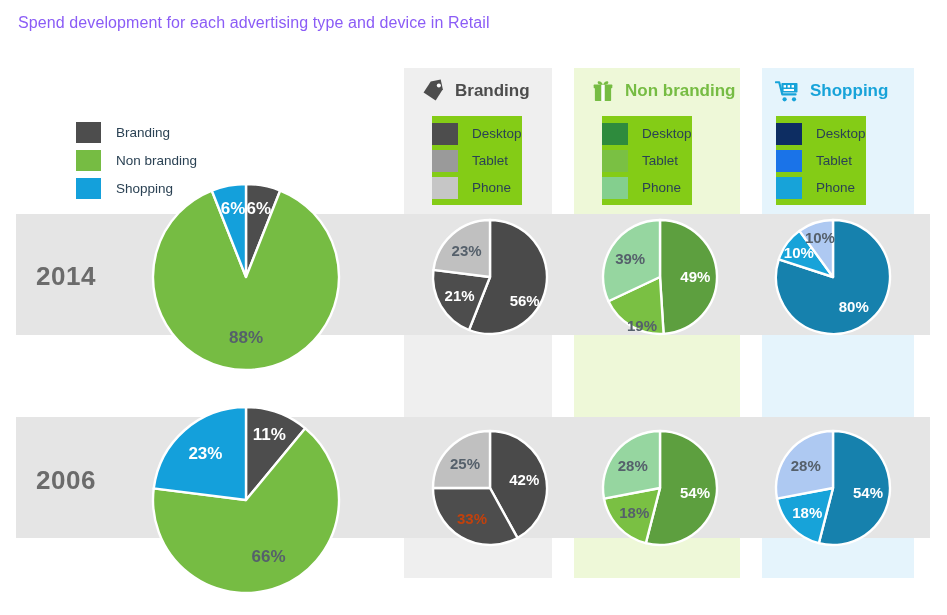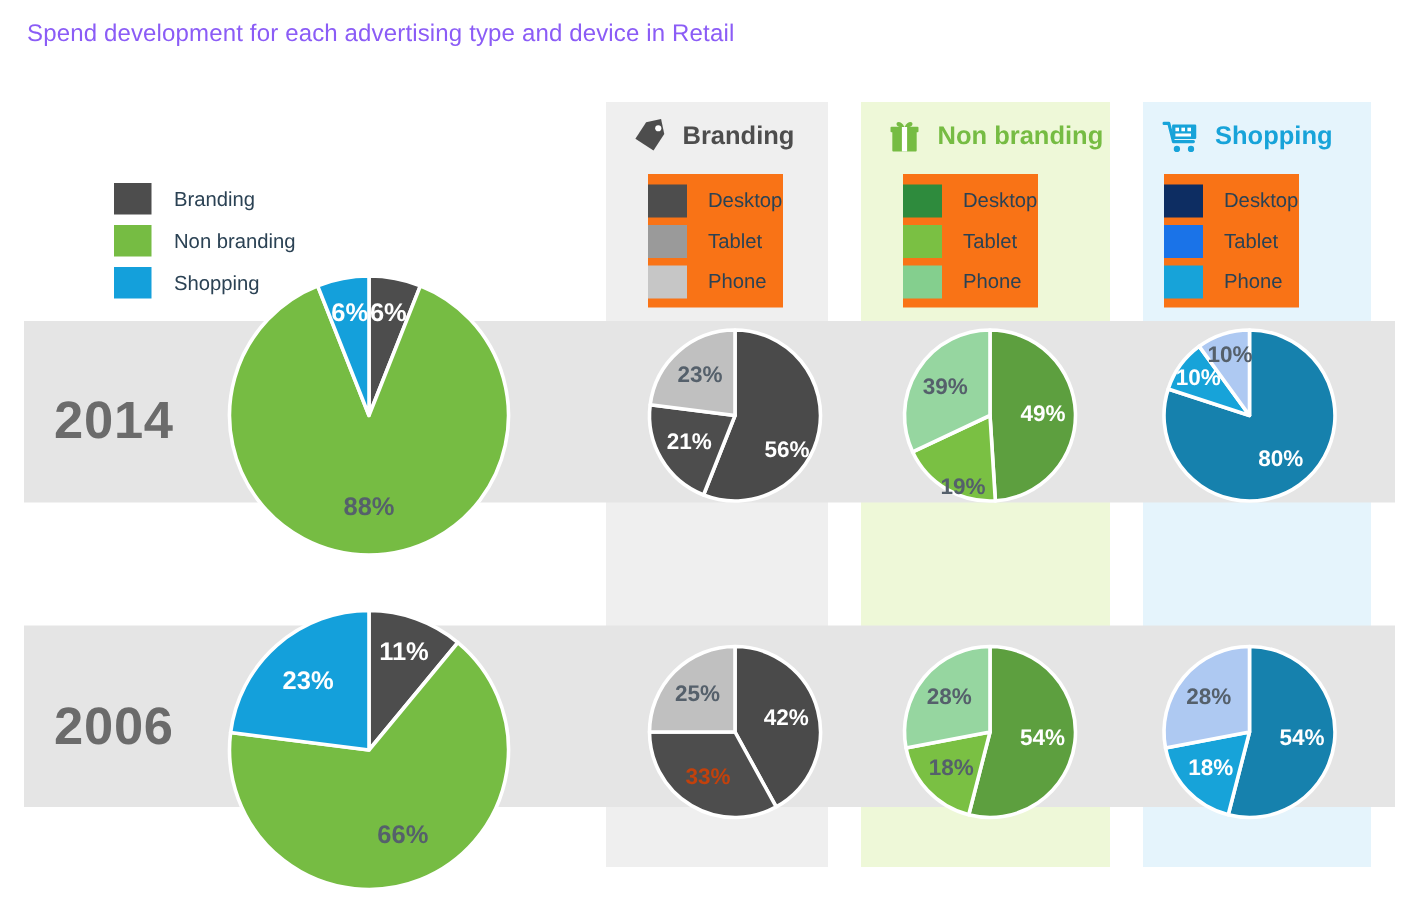--- a/index.html
+++ b/index.html
@@ -28,37 +28,37 @@
   .ml-row{display:flex;align-items:center;height:28px;}
   .ml-sw{width:25px;height:21px;margin-right:15px;flex:none;}
   .ml-tx{font-size:13.5px;color:#2b4254;white-space:nowrap;}
 
   
   .colhead{position:absolute;top:76px;display:flex;align-items:center;height:30px;}
   .colhead .ic{width:26px;height:26px;margin-right:9px;flex:none;display:block;}
   .colhead .lb{font-size:17px;font-weight:bold;white-space:nowrap;}
 
   
-  .devlegend{position:absolute;top:116px;background:#f97316;padding:4px 0 4px 0;}
+  .devlegend{position:absolute;top:116px;background:#84cc16;padding:4px 0 4px 0;}
   .dl-row{display:flex;align-items:center;height:27px;}
   .dl-sw{width:26px;height:22px;margin-right:14px;flex:none;}
   .dl-tx{font-size:13.5px;color:#2b4254;white-space:nowrap;}
 
   
   .pie{position:absolute;border-radius:50%;}
   .pie svg{display:block;overflow:visible;}
   .pielabel{
     position:absolute;font-size:15px;font-weight:bold;
     transform:translate(-50%,-50%);white-space:nowrap;pointer-events:none;
   }
   .pielabel.big{font-size:17px;}
 
   
   .year{
-    position:absolute;font-size:35px;font-weight:bold;color:#6b6b6b;
+    position:absolute;font-size:26px;font-weight:bold;color:#6b6b6b;
     letter-spacing:.5px;
   }
 </style>
 </head>
 <body>
 
 <div id="stage">
 
   <div class="title">Spend development for each advertising type and device in Retail</div>
 

